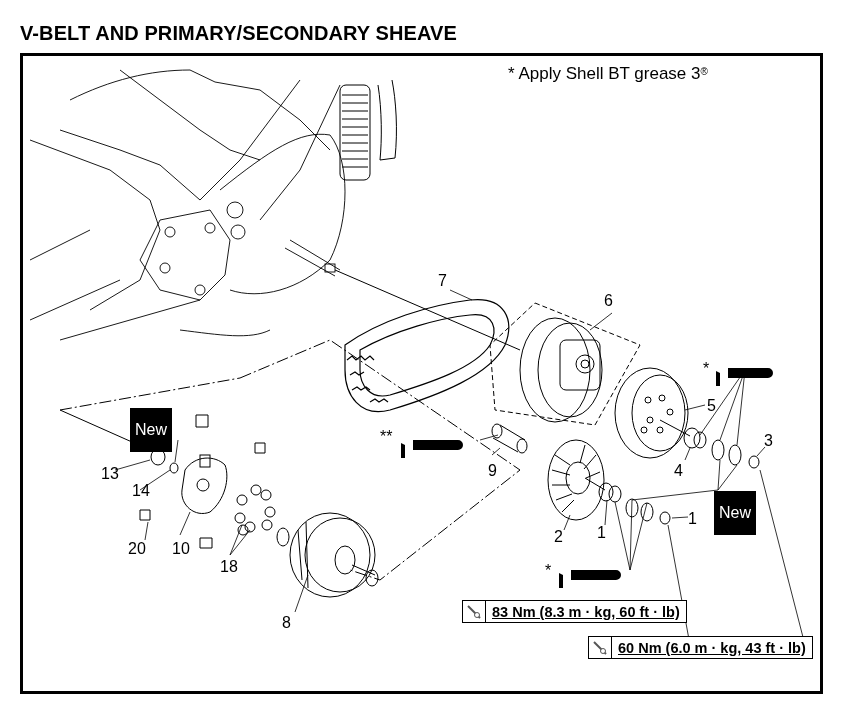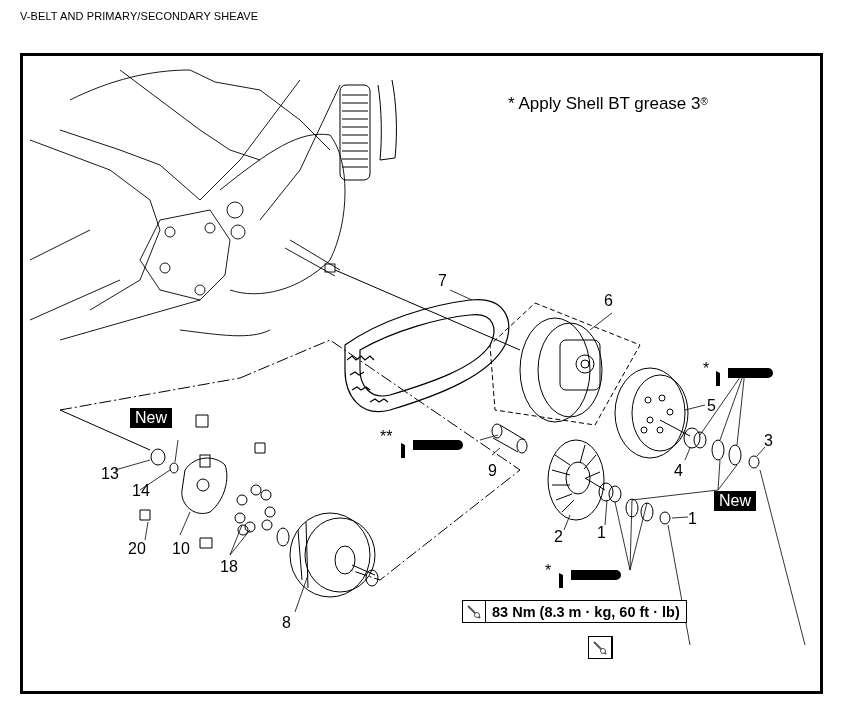--- a/index.html
+++ b/index.html
@@ -1,26 +1,26 @@
 <!DOCTYPE html>
 <html><head>
 <meta charset="utf-8">
 <style>
   html,body{margin:0;padding:0;background:#fff;}
   body{width:843px;height:709px;position:relative;overflow:hidden;font-family:"Liberation Sans",sans-serif;color:#000;}
-  .title{position:absolute;left:20px;top:10px;font-size:11px;font-weight:normal;letter-spacing:0.1px;}
+  .title{position:absolute;left:20px;top:22px;font-size:20px;font-weight:bold;letter-spacing:0.1px;}
   .frame{position:absolute;left:20px;top:53px;width:797px;height:635px;border:3px solid #000;box-sizing:content-box;}
   svg.diagram{position:absolute;left:0;top:0;width:843px;height:709px;}
-  .notes{position:absolute;left:508px;top:92px;font-size:17px;line-height:23px;}
+  .notes{position:absolute;left:508px;top:62px;font-size:17px;line-height:23px;}
   .notes sup{font-size:10px;vertical-align:top;position:relative;top:-2px;}
   .num{position:absolute;font-size:16px;}
-  .badge-new{position:absolute;background:#000;color:#fff;font-size:16px;padding:1px 5px;line-height:18px;}
+  .badge-new{position:absolute;background:#000;color:#fff;font-size:16px;padding:13px 5px;line-height:18px;}
   .torque{position:absolute;border:1.5px solid #000;background:#fff;height:21px;display:flex;align-items:stretch;font-size:14.5px;font-weight:bold;}
   .torque .ticon{width:22px;border-right:1.5px solid #000;display:flex;align-items:center;justify-content:center;}
-  .torque .tval{padding:0 6px;display:flex;align-items:center;white-space:nowrap;}
+  .torque .tval{padding:0 6px;display:flex;align-items:center;white-space:nowrap;text-decoration:underline;}
   .star{position:absolute;font-size:16px;}
 </style>
 </head>
 <body>
 
 <div class="title">V-BELT AND PRIMARY/SECONDARY SHEAVE</div>
 <div class="frame"></div>
 
 <svg class="diagram" viewBox="0 0 843 709" fill="none" stroke="#000" stroke-width="1">
 
@@ -219,13 +219,14 @@
   </span>
   <span class="tval">83 Nm (8.3 m · kg, 60 ft · lb)</span>
 </div>
 <div class="torque" style="left:588px;top:636px">
   <span class="ticon">
     <svg width="16" height="16" viewBox="0 0 16 16">
         <path d="M2,2 L14,14" stroke="#555" stroke-width="2"></path>
         <circle cx="11" cy="11" r="2.5" fill="#fff" stroke="#555"></circle>
       </svg>
   </span>
+  <span class="tval">60 Nm (6.0 m · kg, 43 ft · lb)</span>
 </div>
 
 </body></html>

